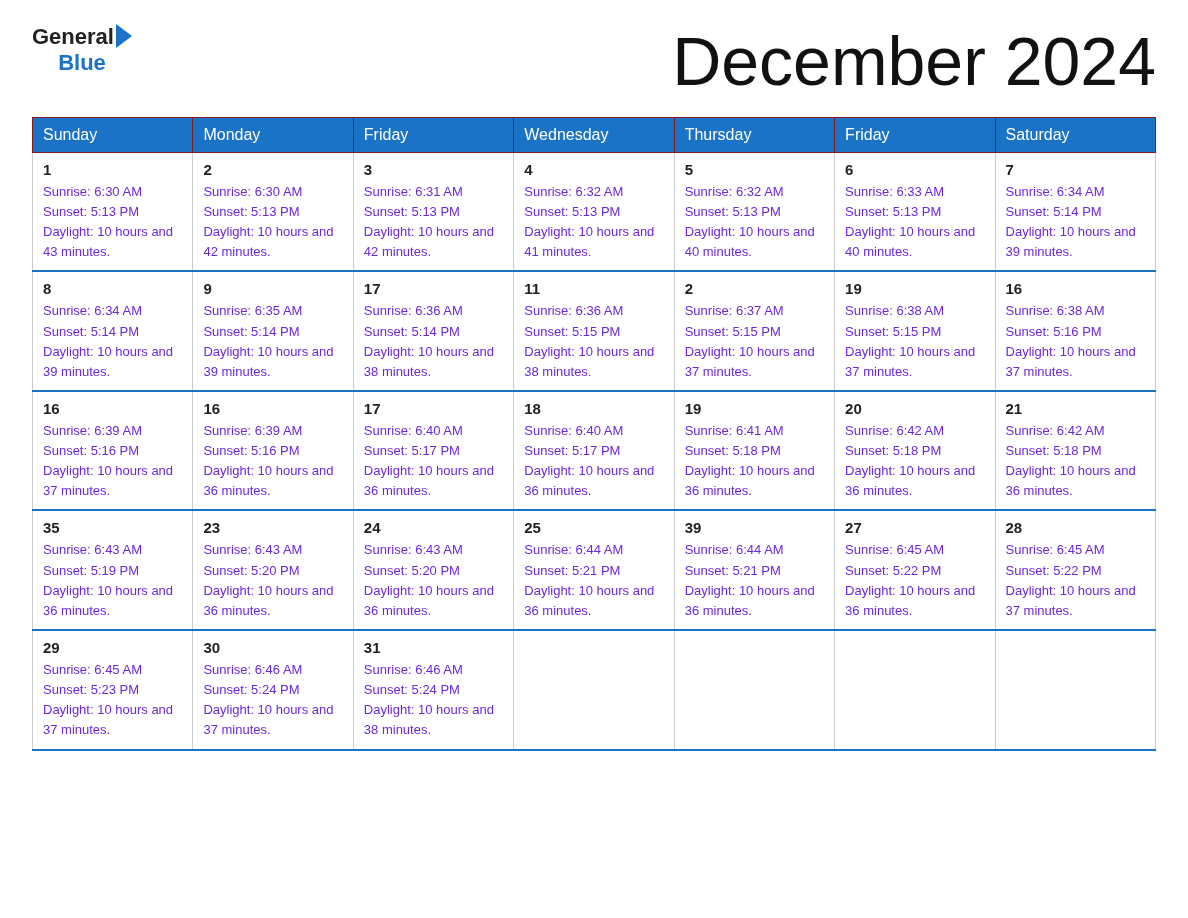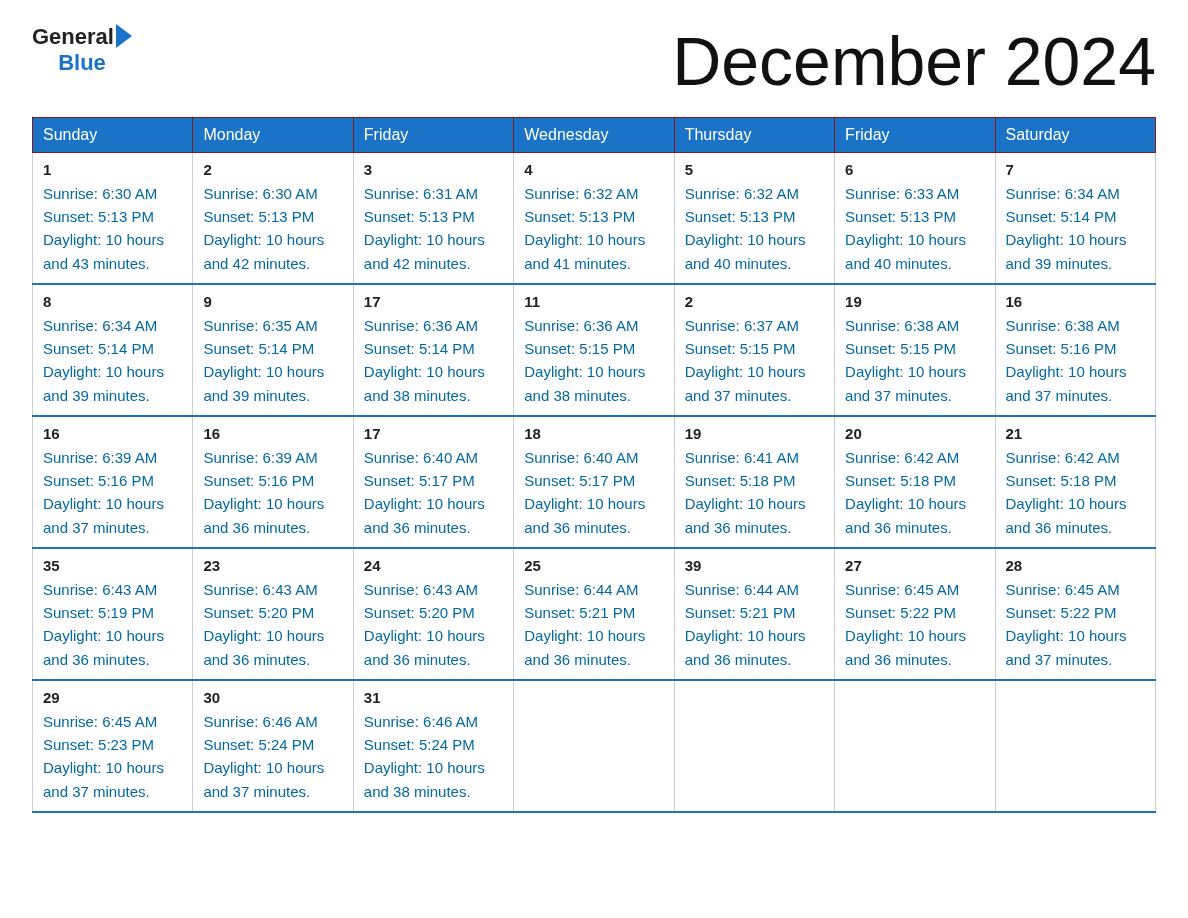--- a/index.html
+++ b/index.html
@@ -89,23 +89,23 @@
     tbody td:last-child {
       border-right: 1px solid #ccc;
     }
     .day-number {
       font-size: 15px;
       font-weight: bold;
       margin-bottom: 4px;
       display: block;
     }
     .day-info {
-      font-size: 15px;
+      font-size: 13px;
       line-height: 1.55;
-      color: #0369a1;
+      color: #6d28d9;
     }
     .empty-cell {
       background: #fff;
     }
   </style>
 </head>
 <body>
 
 <div class="header">
   <div class="logo">

